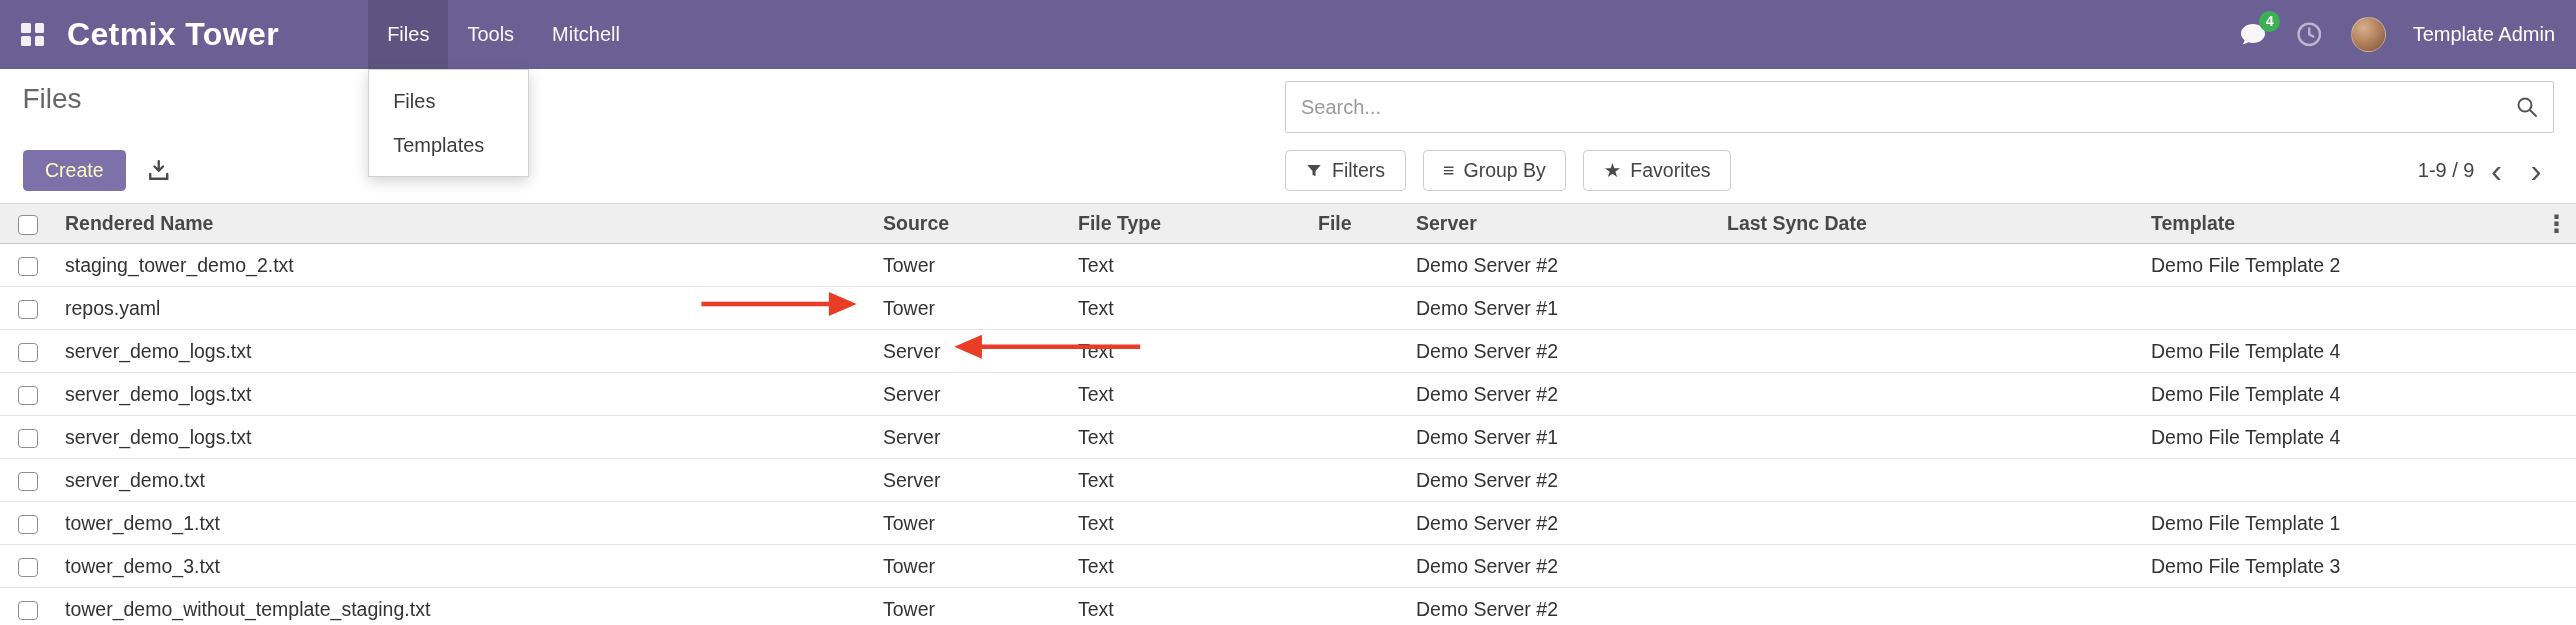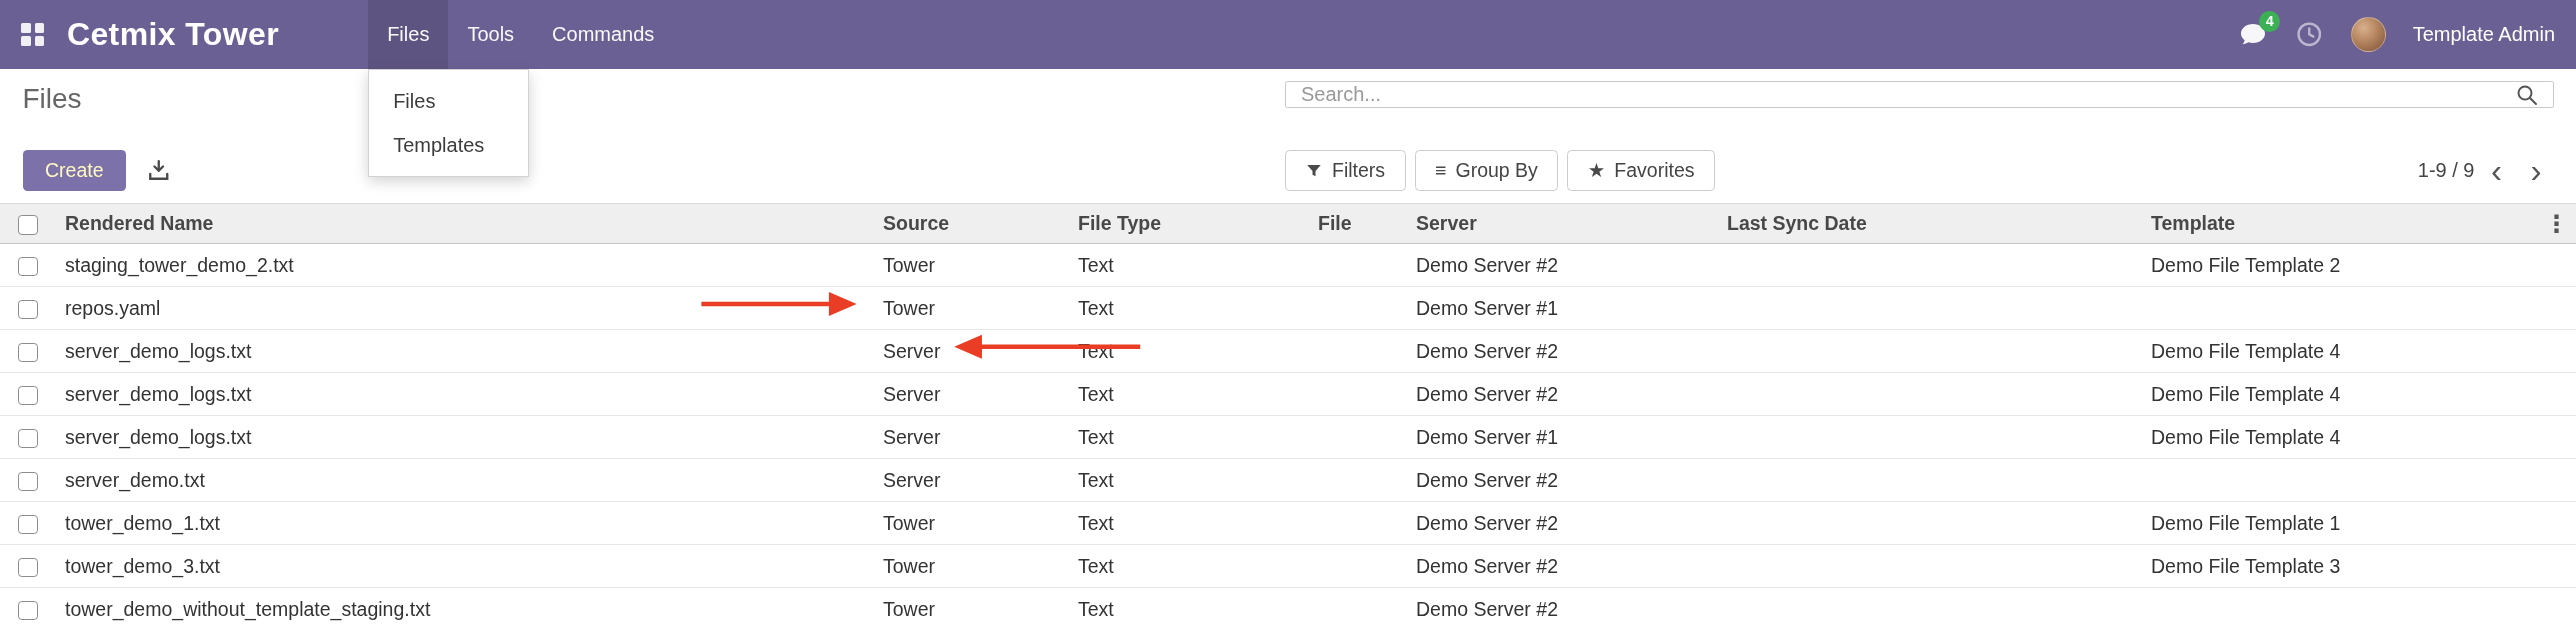--- a/index.html
+++ b/index.html
@@ -52,29 +52,29 @@
   .cp-buttons{display:flex;align-items:center;gap:15px;}
   .btn-primary{
     height:41px;padding:0 22.5px;border:none;border-radius:4.5px;cursor:pointer;
     background:var(--primary-button,#7d71a9);color:#fef9c3;font-size:19.5px;
     font-family:inherit;display:flex;align-items:center;
   }
   .btn-icon-plain{background:none;border:none;cursor:pointer;display:flex;align-items:center;padding:4.5px;}
 
   .cp-right{width:1269px;display:flex;flex-direction:column;justify-content:space-between;}
   .search-box{
-    height:27px;box-sizing:border-box;border:0.8px solid #c9c9c9;border-radius:2.3px;
+    height:52px;box-sizing:border-box;border:0.8px solid #c9c9c9;border-radius:2.3px;
     display:flex;align-items:center;padding:0 13.5px;background:#fff;
   }
   .search-box input{
     flex:1;border:none;outline:none;font-size:20px;color:#333;font-family:inherit;background:transparent;
   }
   .search-box input::placeholder{color:#9a9a9a;}
   .cp-right-bottom{display:flex;align-items:center;}
-  .filter-group{display:flex;gap:9px;justify-content:center;}
+  .filter-group{display:flex;gap:17px;justify-content:center;}
   .btn-light{
     height:41px;box-sizing:border-box;border:0.8px solid #ccc;border-radius:4.5px;background:#fff;
     font-size:19.5px;color:#444;font-family:inherit;cursor:pointer;
     display:flex;align-items:center;gap:9px;padding:0 19.5px;
   }
   .glyph-icon{font-size:19.5px;color:#4a4a4a;line-height:1;}
   .pager{margin-left:auto;display:flex;align-items:center;gap:4.5px;font-size:20px;color:#444;}
   .pager-chevron{background:none;border:none;cursor:pointer;font-size:33px;color:#555;
     line-height:1;padding:0 12px;font-family:inherit;}
 
@@ -118,21 +118,21 @@
 
     <div class="nav-menu">
       <div class="nav-item active">
         <span>Files</span>
         <div class="dropdown-menu">
           <div class="dropdown-item">Files</div>
           <div class="dropdown-item">Templates</div>
         </div>
       </div>
       <div class="nav-item">Tools</div>
-      <div class="nav-item">Commands</div>
+      <div class="nav-item">Mitchell</div>
     </div>
 
     <div class="nav-right">
       <div class="icon-btn">
         <svg width="30" height="30" viewBox="0 0 24 24">
           <path d="M12 3.2C6.7 3.2 2.4 6.6 2.4 10.8c0 2.1 1.1 4 2.9 5.4-.2 1.2-.8 2.3-1.7 3.1 1.8 0 3.4-.6 4.6-1.5 1.2.4 2.5.6 3.8.6 5.3 0 9.6-3.4 9.6-7.6S17.3 3.2 12 3.2z" fill="rgba(255,255,255,.95)"></path>
         </svg>
         <span class="badge">4</span>
       </div>
       <div class="icon-btn" style="opacity:.55;">

